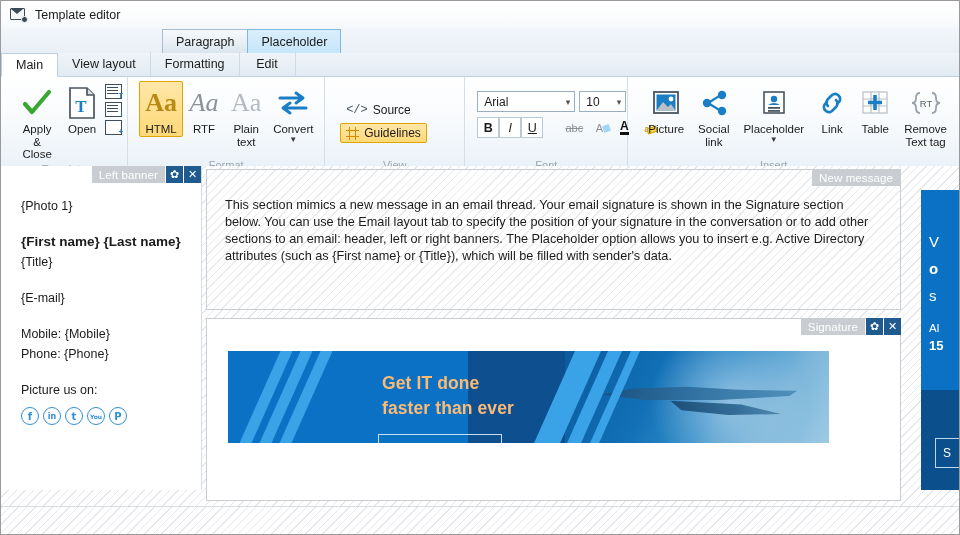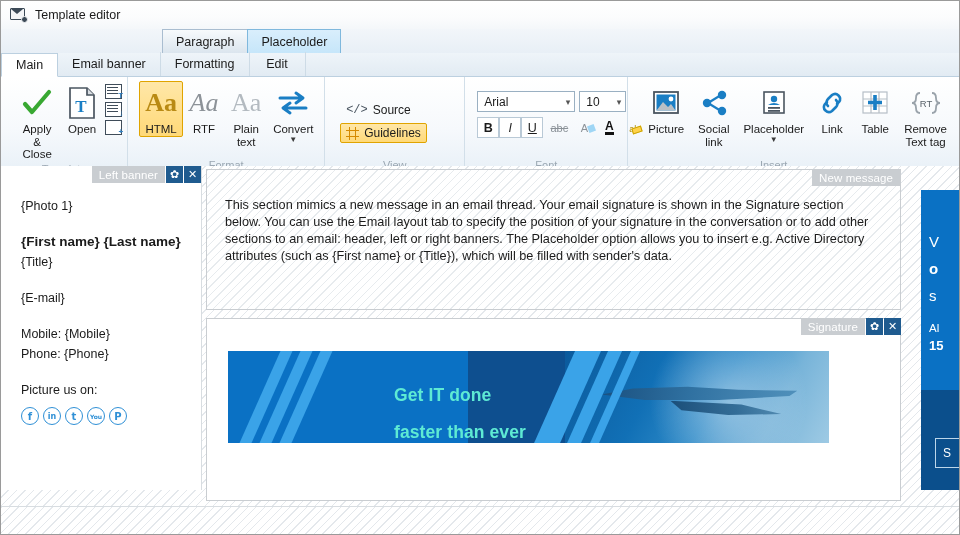--- a/index.html
+++ b/index.html
@@ -244,21 +244,21 @@
     opacity:.9;
   }
   .banner .diagonal {
     position:absolute; right:40%; top:-16px; width:26px; height:140px;
     background:#3aa3e8; transform:skewX(-24deg);
   }
   .banner .content {
     position:absolute; left:150px; top:18px; z-index:4;
   }
   .banner h2 {
-    margin:16px; color:#5eead4; font-size:17.5px; line-height:21px;
+    margin:4px; color:#fdba74; font-size:17.5px; line-height:21px;
     font-weight:bold; letter-spacing:.1px;
   }
   .banner .cta {
     margin-top:11px; display:inline-flex; align-items:center;
     justify-content:center;
     border:1px solid #c8ddee; color:#ffffff;
     font-size:12.5px; letter-spacing:.7px;
     padding:6px 16px;
   }
 
@@ -369,21 +369,21 @@
         <span>Placeholder</span>
       </div>
     </div>
   </div>
 
   <div class="ribbon-tabs">
     <div class="rtab active">
       <span>Main</span>
     </div>
     <div class="rtab">
-      <span>Email banner</span>
+      <span>View layout</span>
     </div>
     <div class="rtab">
       <span>Formatting</span>
     </div>
     <div class="rtab">
       <span>Edit</span>
     </div>
   </div>
 
   <div class="ribbon">
@@ -499,21 +499,21 @@
         <div class="fmtrow">
           <div class="fbtn" style="font-weight:bold;">
             <span>B</span>
           </div>
           <div class="fbtn" style="font-style:italic;">
             <span>I</span>
           </div>
           <div class="fbtn" style="text-decoration:underline;">
             <span>U</span>
           </div>
-          <div class="fplain" style="text-decoration:line-through; margin-left:3px;">
+          <div class="fplain" style="text-decoration:line-through; margin-left:18px;">
             <span>abc</span>
           </div>
           <div class="fplain">
             <span style="position:relative;">
               <span style="color:#8b9298;">A</span>
               <span style="position:absolute;left:7px;top:3px;width:7px;height:7px;background:#9fd6f5;transform:rotate(-20deg);"></span>
             </span>
           </div>
           <div class="fplain">
             <span class="underA" style="font-weight:bold;color:#111;font-size:12px;">A</span>

